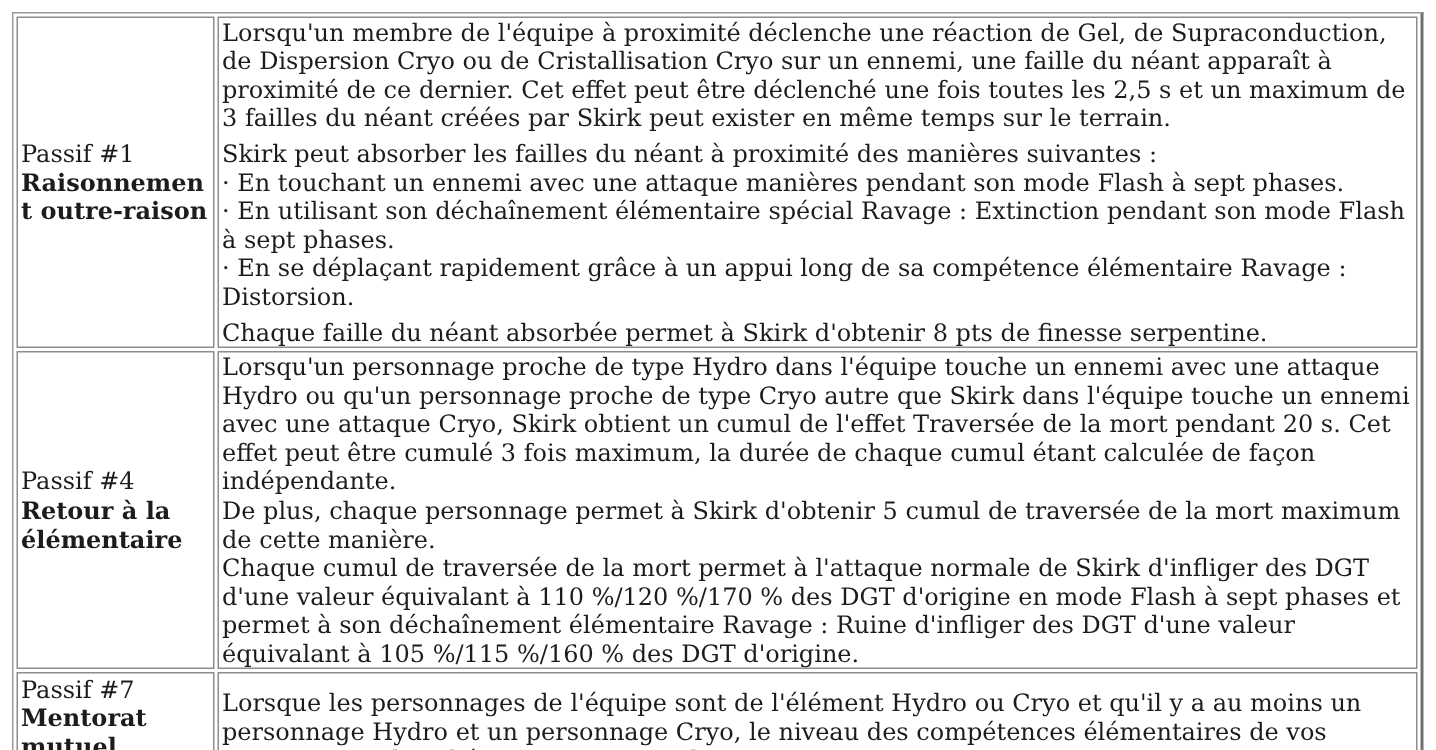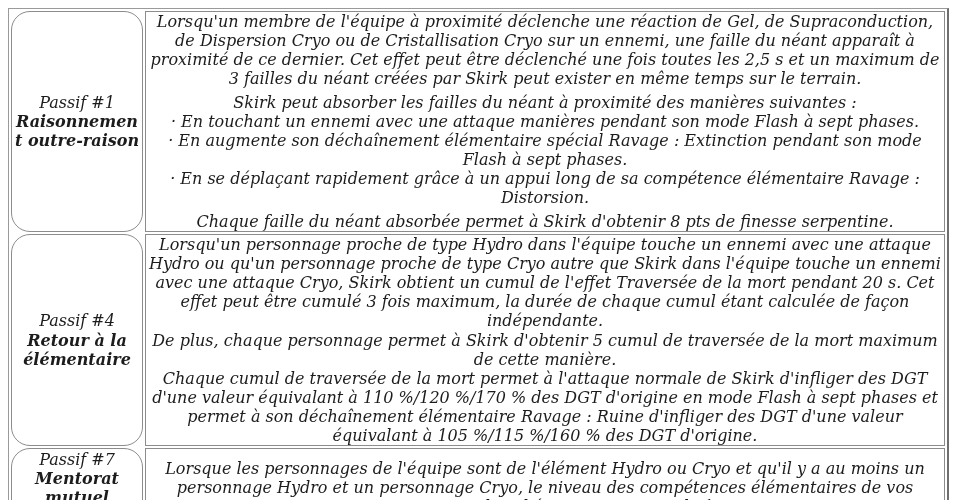--- a/index.html
+++ b/index.html
@@ -28,27 +28,26 @@
       border-collapse: separate;
       border-spacing: 2px;
       border-top: 1px solid var(--border-outer-light);
       border-left: 1px solid var(--border-outer-light);
       border-right: 2px solid var(--border-outer-dark);
       border-bottom: 2px solid var(--border-outer-dark);
     }
     td {
       border: 1px solid var(--border-inner);
       padding: 0 2px;
-      text-align: center;
+      text-align: left;
       vertical-align: middle;
       line-height: 1.19;
       overflow-wrap: break-word;
-      font-style: italic;
     }
-    td.label-cell { width: 126px; border-radius: 19px; }
+    td.label-cell { width: 126px; }
     tr.row-1 td { height: 218px; }
     tr.row-2 td { height: 176px; }
     tr.row-3 td { height: 78px; }
     .passive-name { font-weight: bold; }
     .block { margin: 0; }
     .block.gap { margin-top: 5px; }
   </style>
 </head>
 <body>
 
@@ -56,21 +55,21 @@
   <tbody>
     <tr class="row-1">
       <td class="label-cell">
         <div>Passif #1</div>
         <div class="passive-name">Raisonnement outre-raison</div>
       </td>
       <td class="desc-cell">
         <div class="block">Lorsqu'un membre de l'équipe à proximité déclenche une réaction de Gel, de Supraconduction, de Dispersion Cryo ou de Cristallisation Cryo sur un ennemi, une faille du néant apparaît à proximité de ce dernier. Cet effet peut être déclenché une fois toutes les 2,5 s et un maximum de 3 failles du néant créées par Skirk peut exister en même temps sur le terrain.</div>
         <div class="block gap">Skirk peut absorber les failles du néant à proximité des manières suivantes :</div>
         <div class="block">· En touchant un ennemi avec une attaque manières pendant son mode Flash à sept phases.</div>
-        <div class="block">· En augmente son déchaînement élémentaire spécial Ravage : Extinction pendant son mode Flash à sept phases.</div>
+        <div class="block">· En utilisant son déchaînement élémentaire spécial Ravage : Extinction pendant son mode Flash à sept phases.</div>
         <div class="block">· En se déplaçant rapidement grâce à un appui long de sa compétence élémentaire Ravage : Distorsion.</div>
         <div class="block gap">Chaque faille du néant absorbée permet à Skirk d'obtenir 8 pts de finesse serpentine.</div>
       </td>
     </tr>
     <tr class="row-2">
       <td class="label-cell">
         <div>Passif #4</div>
         <div class="passive-name">Retour à la élémentaire</div>
       </td>
       <td class="desc-cell">

